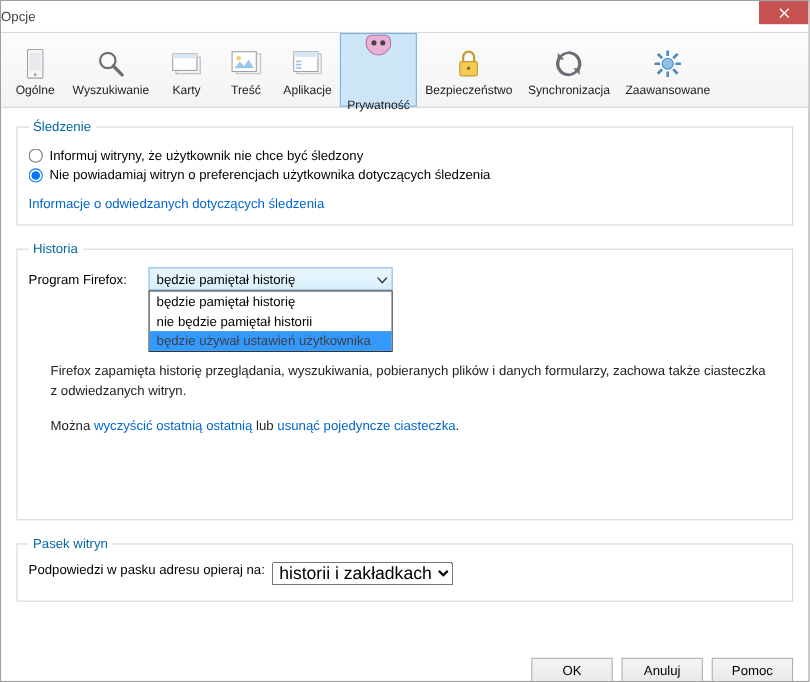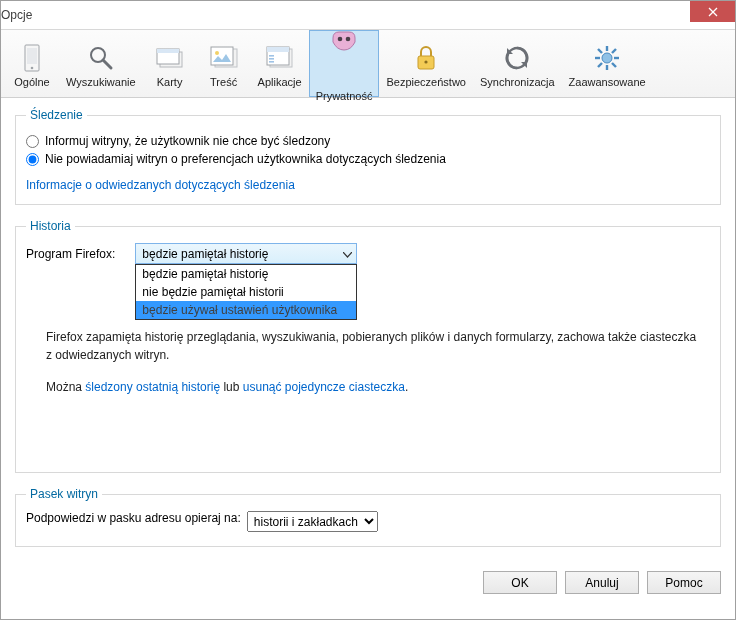--- a/index.html
+++ b/index.html
@@ -150,29 +150,29 @@
     margin: 16px 0 0 20px;
     color: #222;
   }
   .addr-row {
     display: flex;
     align-items: flex-start;
     gap: 6px;
   }
   select.native {
     height: 21px;
-    font-size: 12px;
+    font-size: 16px;
     padding: 0 2px;
     font-family: inherit;
   }
   .footer {
     height: 50px;
     display: flex;
     justify-content: flex-end;
-    align-items: flex-start;
+    align-items: flex-end;
     padding: 0 14px;
     gap: 8px;
   }
   .btn {
     min-width: 74px;
     height: 23px;
     border: 1px solid #adadad;
     background: linear-gradient(#f5f5f5,#e8e8e8);
     font-size: 12px;
     font-family: inherit;
@@ -327,21 +327,21 @@
         </div>
         <div class="combo-list">
           <div class="combo-item">będzie pamiętał historię</div>
           <div class="combo-item">nie będzie pamiętał historii</div>
           <div class="combo-item hl">będzie używał ustawień użytkownika</div>
         </div>
       </div>
     </div>
     <div class="hist-text">Firefox zapamięta historię przeglądania, wyszukiwania, pobieranych plików i danych formularzy, zachowa także ciasteczka z odwiedzanych witryn.</div>
     <div class="hist-links">
-      <span>Można </span><a class="link">śledzony ostatnią historię</a><span> lub </span><a class="link">usunąć pojedyncze ciasteczka</a><span>.</span>
+      <span>Można </span><a class="link">wyczyścić ostatnią ostatnią</a><span> lub </span><a class="link">usunąć pojedyncze ciasteczka</a><span>.</span>
     </div>
   </fieldset>
 
   <fieldset class="addrbar">
     <legend>Pasek witryn</legend>
     <div class="addr-row">
       <span>Podpowiedzi w pasku adresu opieraj na:</span>
       <select class="native">
         <option>historii i zakładkach</option>
       </select>

